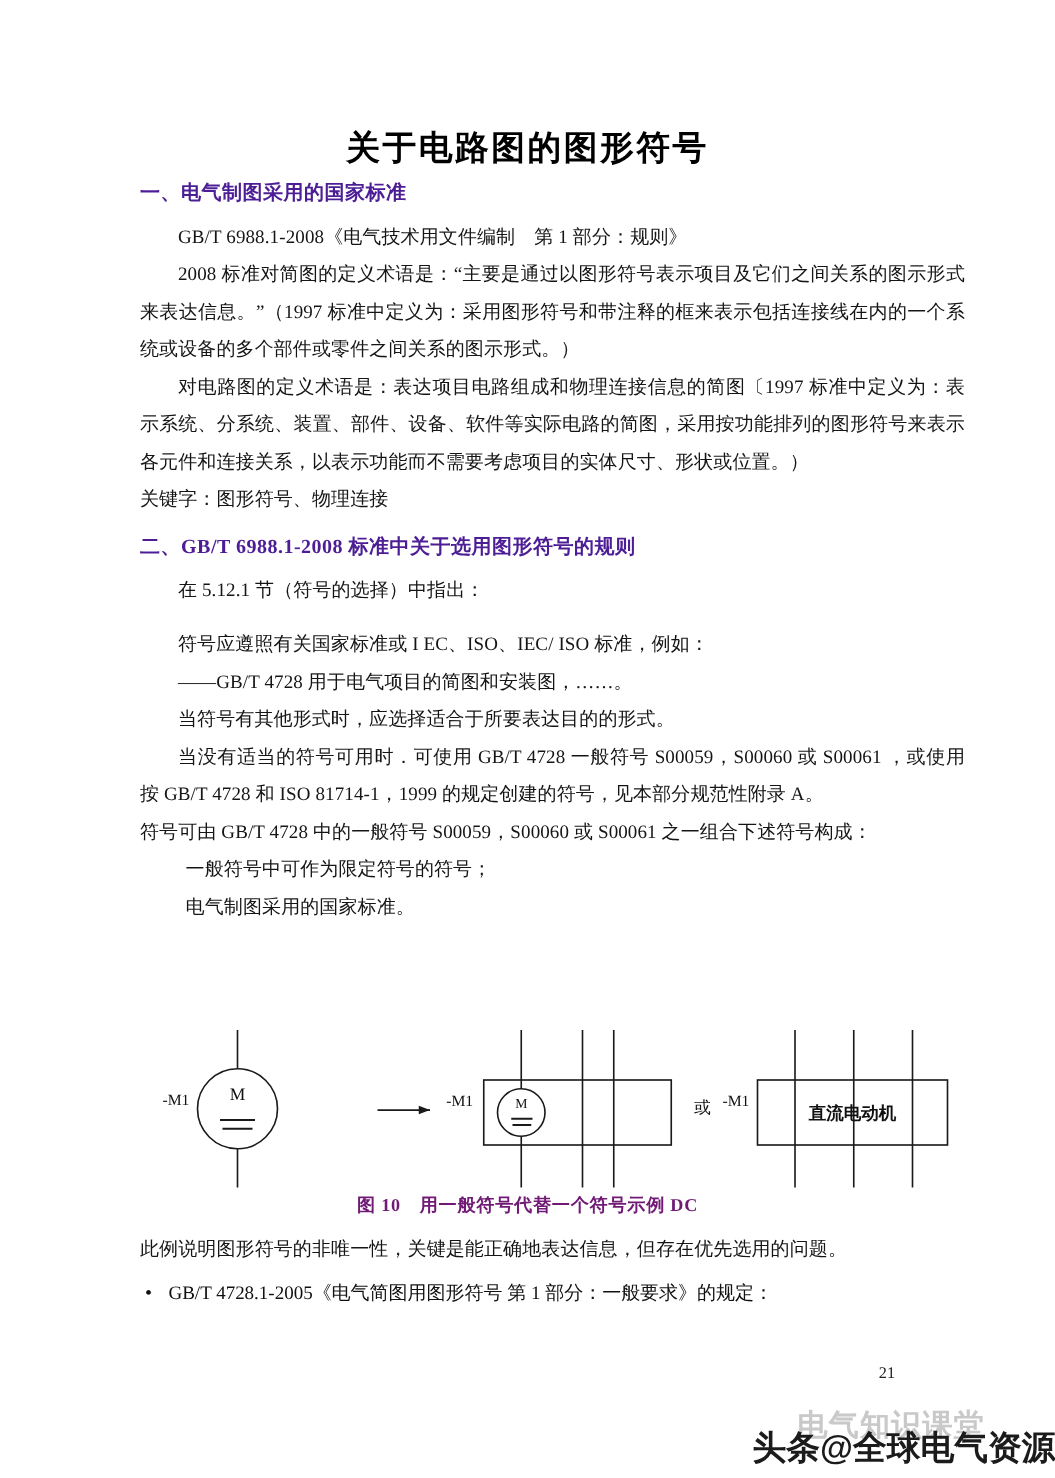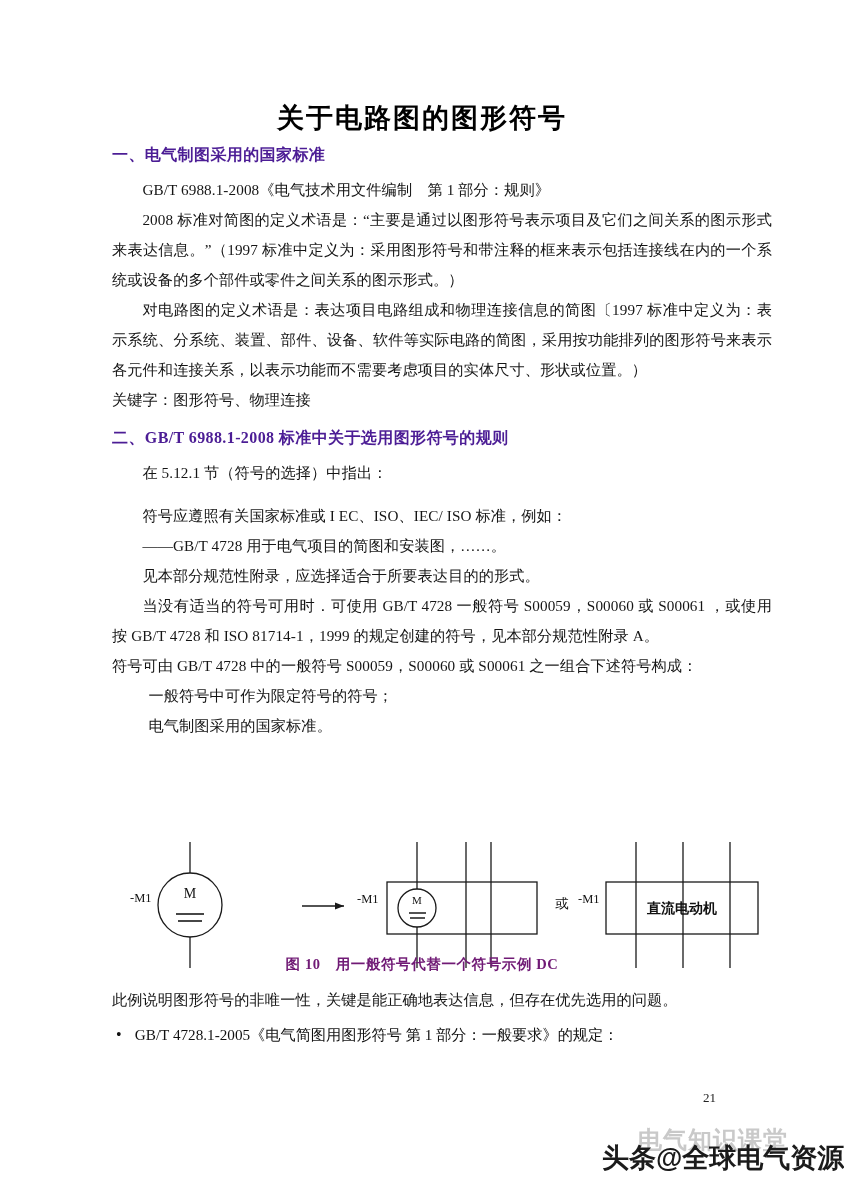--- a/index.html
+++ b/index.html
@@ -63,21 +63,21 @@
   p.indent3 { padding-left: 2.4em; }
   p.noindent { text-indent: 0; }
   .gap-s { height: 5px; }
   .gap-m { height: 13px; }
   .gap-l { height: 22px; }
 
   
   .figure-area {
     position: absolute;
     left: 112px;
-    top: 840px;
+    top: 822px;
     width: 660px;
     height: 130px;
   }
   .figure-svg { display: block; }
 
   .fig-caption {
     position: absolute;
     left: 0;
     top: 955px;
     width: 844px;
@@ -165,21 +165,21 @@
     <p class="para indent2">GB/T 6988.1-2008《电气技术用文件编制　第 1 部分：规则》</p>
     <p class="para indent2">2008 标准对简图的定义术语是：“主要是通过以图形符号表示项目及它们之间关系的图示形式来表达信息。”（1997 标准中定义为：采用图形符号和带注释的框来表示包括连接线在内的一个系统或设备的多个部件或零件之间关系的图示形式。）</p>
     <p class="para indent2">对电路图的定义术语是：表达项目电路组成和物理连接信息的简图〔1997 标准中定义为：表示系统、分系统、装置、部件、设备、软件等实际电路的简图，采用按功能排列的图形符号来表示各元件和连接关系，以表示功能而不需要考虑项目的实体尺寸、形状或位置。）</p>
     <p class="para noindent">关键字：图形符号、物理连接</p>
 
     <div class="h2 second">二、GB/T 6988.1-2008 标准中关于选用图形符号的规则</div>
     <p class="para indent2">在 5.12.1 节（符号的选择）中指出：</p>
     <div class="gap-m"></div>
     <p class="para indent2">符号应遵照有关国家标准或 I EC、ISO、IEC/ ISO 标准，例如：</p>
     <p class="para indent2">——GB/T 4728 用于电气项目的简图和安装图，……。</p>
-    <p class="para indent2">见本部分规范性附录，应选择适合于所要表达目的的形式。</p>
+    <p class="para indent2">当符号有其他形式时，应选择适合于所要表达目的的形式。</p>
     <p class="para indent2">当没有适当的符号可用时．可使用 GB/T 4728 一般符号 S00059，S00060 或 S00061 ，或使用按 GB/T 4728 和 ISO 81714-1，1999 的规定创建的符号，见本部分规范性附录 A。</p>
     <p class="para noindent">符号可由 GB/T 4728 中的一般符号 S00059，S00060 或 S00061 之一组合下述符号构成：</p>
     <p class="para indent3">一般符号中可作为限定符号的符号；</p>
     <p class="para indent3">电气制图采用的国家标准。</p>
     <div class="gap-l"></div>
   </div>
 
   <div class="figure-area">
     <svg class="figure-svg" width="660" height="130" viewBox="0 0 660 130">
       <g stroke="#1a1a1a" stroke-width="1.3" fill="none">

